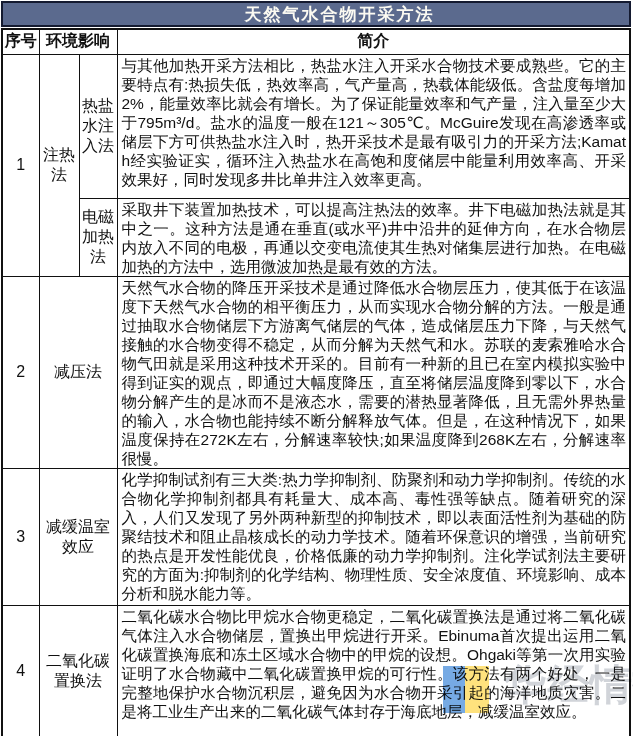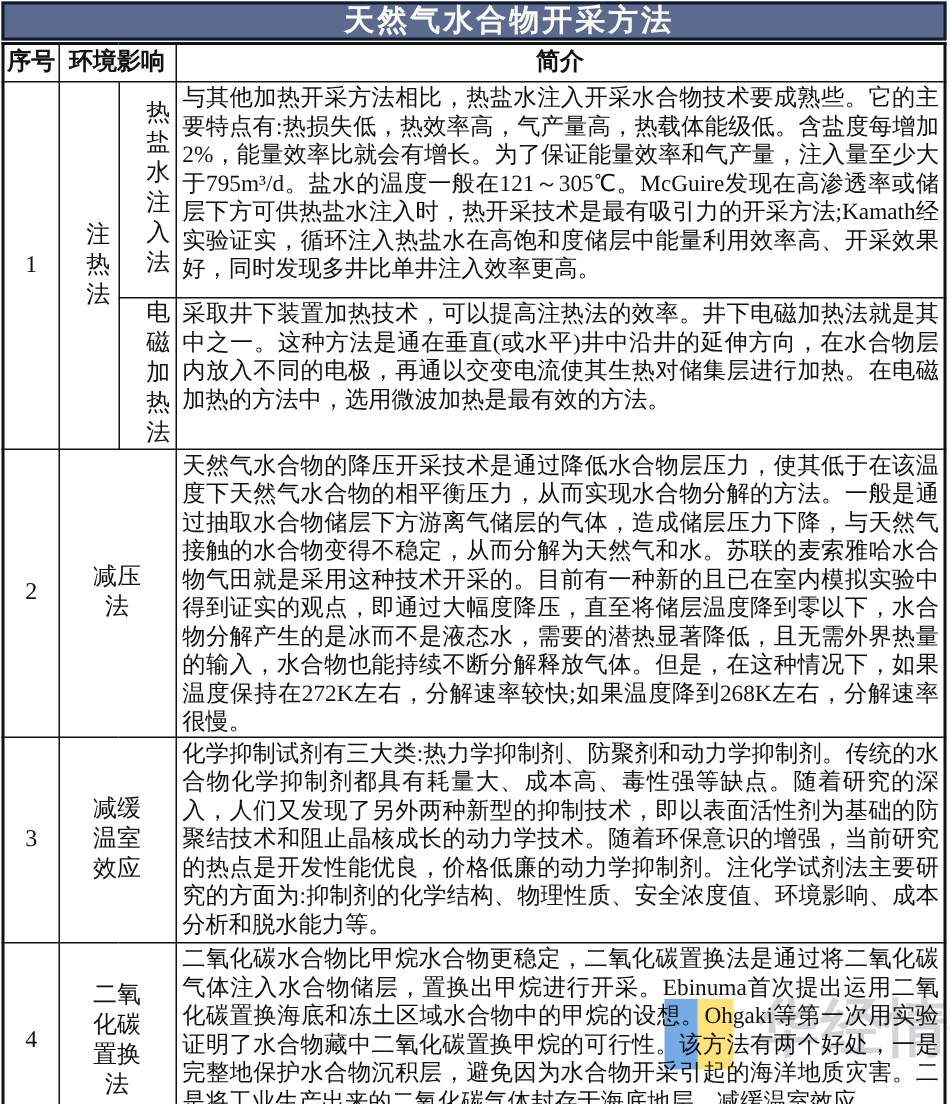--- a/index.html
+++ b/index.html
@@ -10,43 +10,43 @@
   }
   .page{position:absolute;inset:0;background:#fff;}
 
   
   .title-bar{
     position:absolute;left:1px;right:2px;top:1px;height:22px;
     background:#5b6a8e;border:2px solid #141a30;
     display:flex;align-items:center;justify-content:center;
   }
   .title-bar span{
-    color:#fbfaf2;font-size:20px;font-weight:bold;letter-spacing:2px;
+    color:#fbfaf2;font-size:17px;font-weight:bold;letter-spacing:2px;
     line-height:1;
     margin-left:47px;
   }
 
   
   table.methods{
     position:absolute;left:1px;top:28px;width:630px;
     border-collapse:collapse;table-layout:fixed;
     border:2px solid #111;
   }
   col.c-idx{width:37px;}
   col.c-m1{width:40px;}
   col.c-m2{width:38px;}
   td,th{
     border:1px solid #111;
     color:#111;vertical-align:middle;
-    padding:0;overflow:hidden;font-family:Liberation Serif, serif;
+    padding:0;overflow:hidden;
   }
   tr.head{height:25px;}
   th{font-size:16px;font-weight:bold;text-align:center;background:#fff;}
   td.idx{font-size:16px;text-align:center;}
-  td.mth{font-size:16px;text-align:center;line-height:20px;padding:0 18px;}
+  td.mth{font-size:16px;text-align:center;line-height:20px;padding:0 2px;}
   td.intro{
     font-size:15.5px;line-height:19px;text-align:justify;
     vertical-align:top;padding:1px 3px 0 4px;
     word-break:break-all;
   }
   tr.r1a{height:144px;}
   tr.r1b{height:78px;}
   tr.r2{height:188px;}
   tr.r3{height:137px;}
   tr.r4{height:133px;}

